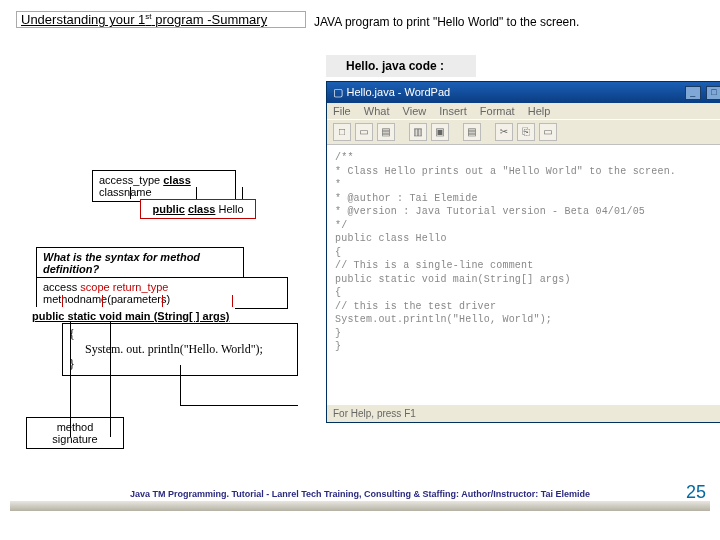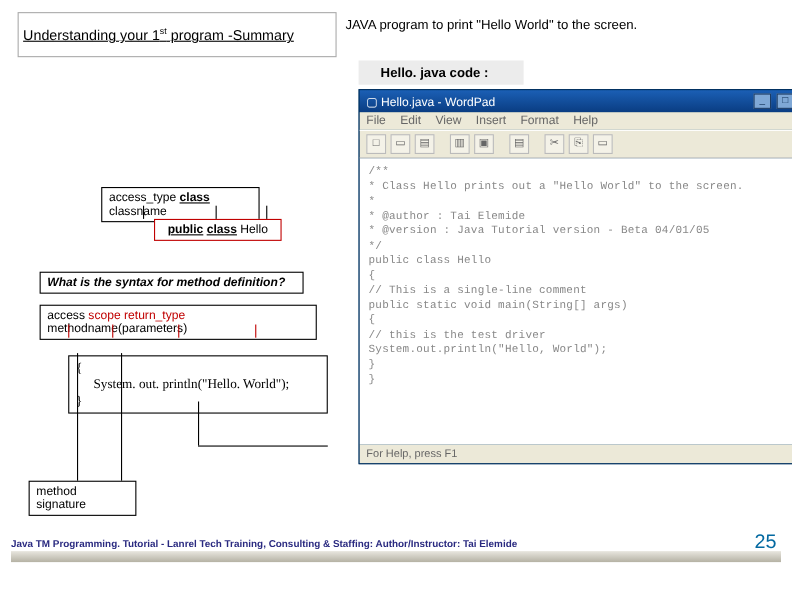--- a/index.html
+++ b/index.html
@@ -15,21 +15,21 @@
     width: 700px; height: 520px;
     margin: 5px auto;
     position: relative;
     background: #fff;
   }
   .title-box {
     position: absolute;
     left: 6px; top: 6px;
     width: 290px;
     border: 1px solid #aaa;
-    padding: 12px 4px;
+    padding: 0 4px;
     background: #fff;
     font-size: 13px;
   }
   .title-box .u { text-decoration: underline; }
   .title-box sup { font-size: 8px; }
   .desc {
     position: absolute;
     left: 304px; top: 10px;
     font-size: 12px;
   }
@@ -122,44 +122,44 @@
     position:absolute;
     border:1px solid #000;
     padding:3px 6px;
     background:#fff;
     font-size:11px;
   }
   .ann-classdecl { left:82px; top:165px; width:144px; }
   .ann-classdecl .kw { font-weight:bold; text-decoration:underline; }
   .ann-publicclass { left:130px; top:194px; width:116px; text-align:center; border:1px solid #c00000; }
   .ann-publicclass .kw { font-weight:bold; text-decoration:underline; }
-  .ann-q { left:26px; top:242px; width:240px; font-style:italic; font-weight:bold; }
+  .ann-q { left:26px; top:242px; width:208px; font-style:italic; font-weight:bold; }
   .ann-methoddecl { left:26px; top:272px; width:252px; }
   .ann-methoddecl .scope { color:#c00000; }
   .ann-methoddecl .ret { color:#c00000; }
   .ann-publicmain { left:16px; top:302px; font-weight:bold; font-size:11px; border:none; }
   .ann-publicmain span { text-decoration:underline; }
   .ann-body { left:52px; top:318px; width:236px; font-family:"Times New Roman",serif; font-size:12px; }
   .ann-body .brace { font-family:"Times New Roman",serif; }
   .ann-methodbody { left:288px; top:400px; width:90px; text-align:center; }
-  .ann-methodsig { left:16px; top:432px; width:98px; }
+  .ann-methodsig { left:16px; top:412px; width:98px; text-align:center; }
   
   .line { position:absolute; background:#000; }
   .vline { width:1px; }
   .hline { height:1px; }
   .footer-band {
     position:absolute;
     left:0; right:0; bottom:14px;
     height:10px;
     background:linear-gradient(to bottom,#e8e6df,#b5b2a4);
   }
   .footer-text {
     position:absolute;
     left:0; right:0; bottom:26px;
-    text-align:left;
+    text-align:center;
     font-size:9px;
     color:#2a2a80;
     font-weight:bold;
   }
   .page-num {
     position:absolute;
     right:4px; bottom:22px;
     color:#0369a1;
     font-size:18px;
   }
@@ -181,21 +181,21 @@
     <div class="wp-titlebar">
       <span>▢ <span>Hello.java - WordPad</span></span>
       <span class="icons">
         <span>_</span>
         <span>□</span>
         <span>×</span>
       </span>
     </div>
     <div class="wp-menubar">
       <span>File</span>
-      <span>Edit</span>
+      <span>What</span>
       <span>View</span>
       <span>Insert</span>
       <span>Format</span>
       <span>Help</span>
     </div>
     <div class="wp-toolbar">
       <span class="tb">□</span>
       <span class="tb">▭</span>
       <span class="tb">▤</span>
       <span class="sep"></span>
@@ -248,20 +248,23 @@
 
   <div class="ann ann-q">What is the syntax for method definition?</div>
 
   <div class="ann ann-methoddecl">
     <span>access</span>
     <span class="scope">scope</span>
     <span class="ret">return_type</span>
     <span>methodname</span><span>(parameters)</span>
   </div>
 
+  <div class="ann ann-publicmain">
+    <span>public static void main (String[ ] args)</span>
+  </div>
 
   <div class="ann ann-body">
     <div class="brace">{</div>
     <div style="padding-left:16px">System. out. println("Hello. World");</div>
     <div class="brace">}</div>
   </div>
 
   <div class="ann ann-methodsig">method signature</div>
 
   <div class="line vline" style="left:120px; top:182px; height:12px;"></div>

